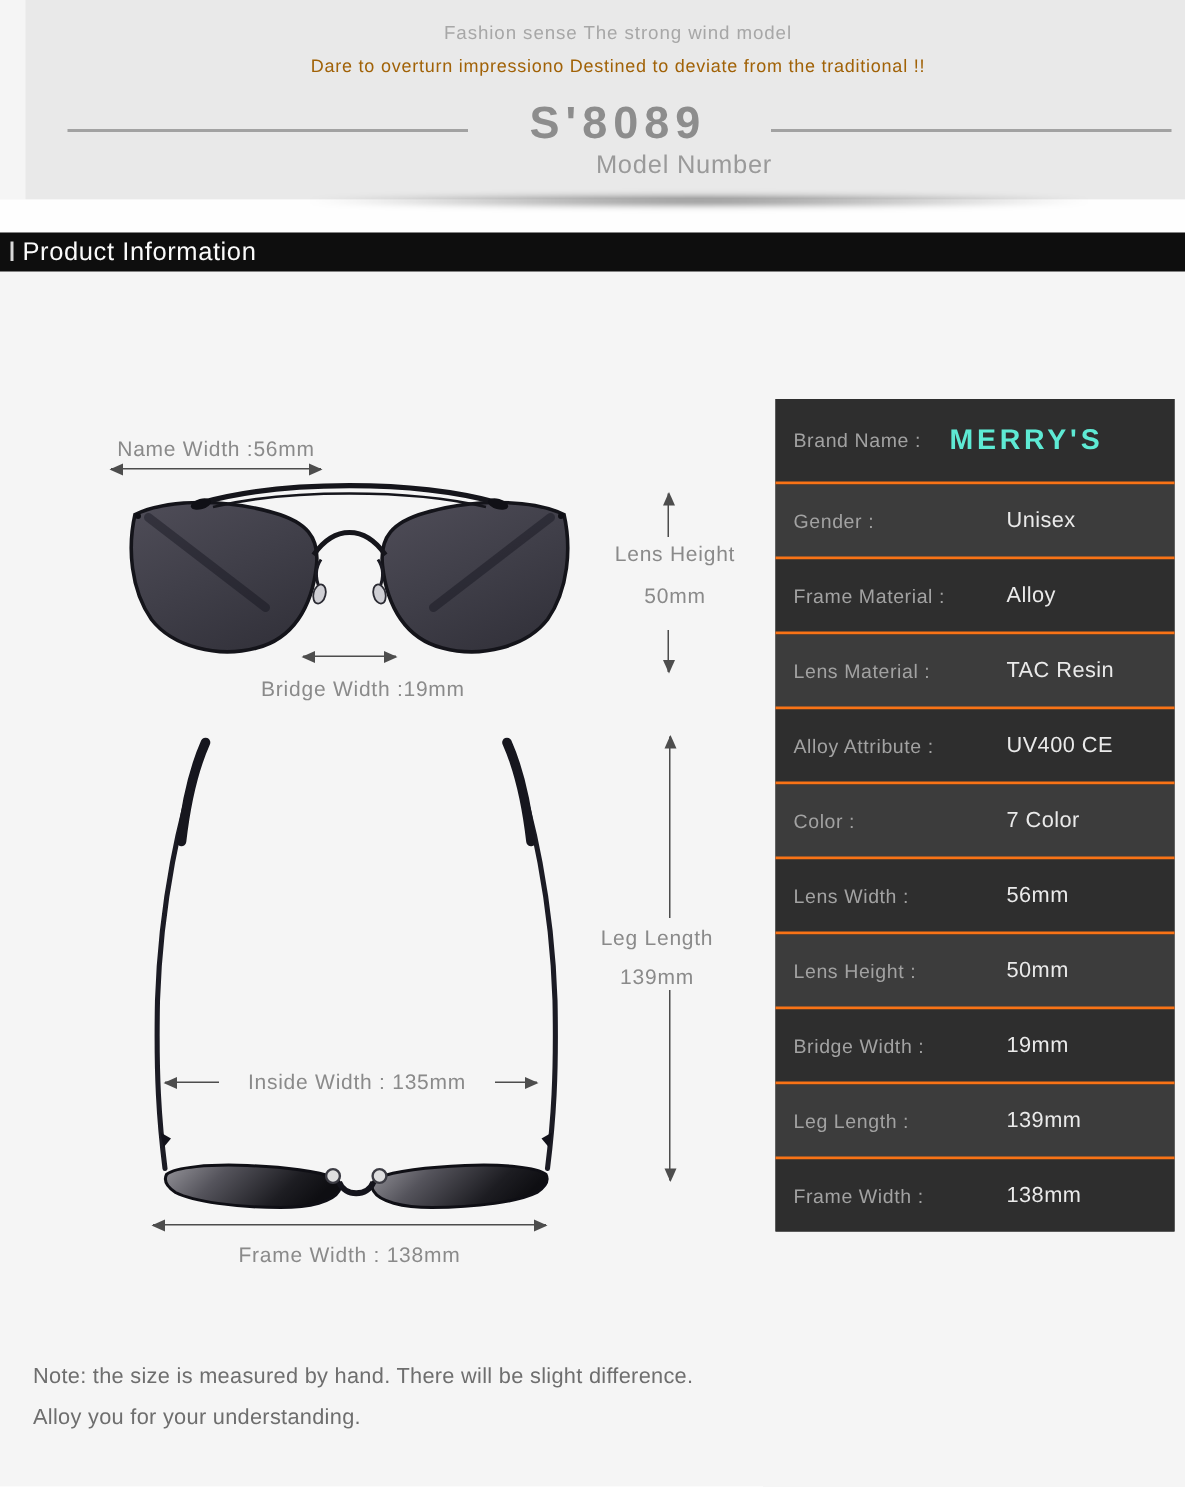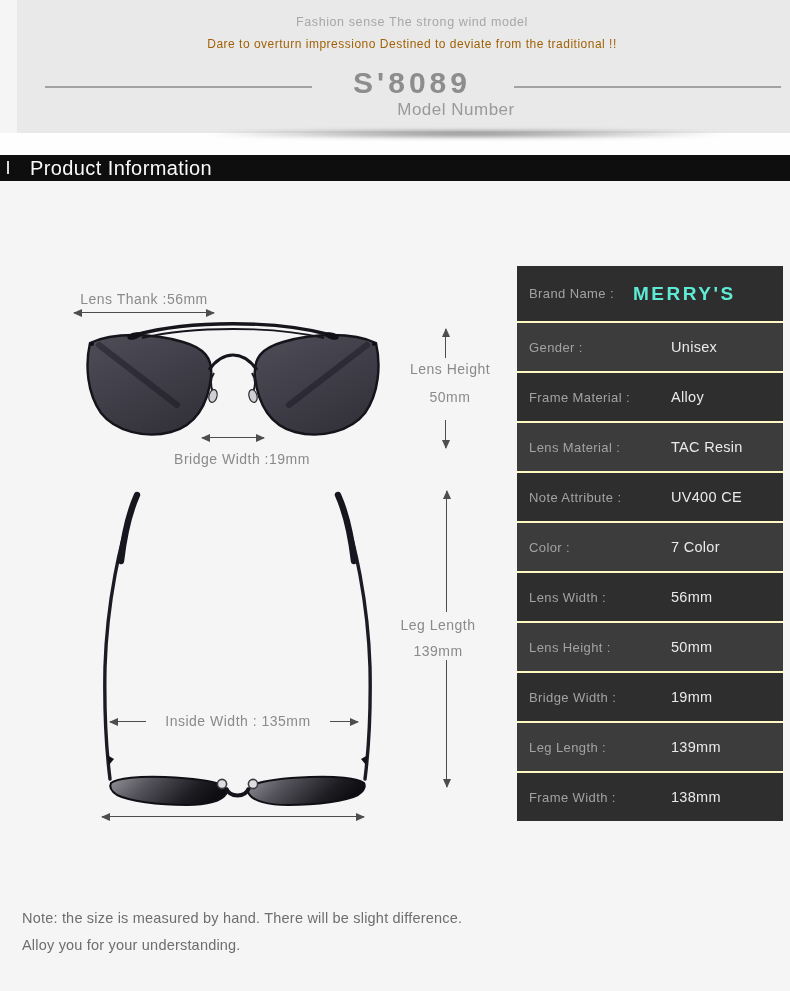--- a/index.html
+++ b/index.html
@@ -21,42 +21,42 @@
   .mline.l{left:28px;} .mline.r{left:497px;}
   .model-cap{position:absolute;left:0;top:100px;width:790px;text-align:center;
         font-size:17px;letter-spacing:.5px;color:#9a9a9a;padding-left:44px;}
   
   .shadow-strip{position:absolute;left:0;top:133px;width:790px;height:22px;background:#fefefe;}
   .shadow-strip::before{content:"";position:absolute;left:60px;top:-4px;width:700px;height:10px;
         border-radius:50%;background:radial-gradient(ellipse closest-side at 58% 50%,rgba(0,0,0,.55),rgba(0,0,0,0) 90%);
         filter:blur(2px);}
   .bar{position:absolute;left:0;top:155px;width:790px;height:26px;background:#0e0e0e;}
   .bar-tick{position:absolute;left:7px;top:6px;width:2px;height:13px;background:#d8d8d8;}
-  .bar-title{position:absolute;left:30px;top:0;height:17px;line-height:26px;
-        font-size:20px;letter-spacing:.4px;color:#fafafa;}
+  .bar-title{position:absolute;left:15px;top:0;height:17px;line-height:26px;
+        font-size:17px;letter-spacing:.4px;color:#fafafa;}
   
   .dlabel{position:absolute;color:#8a8a8a;font-size:14px;letter-spacing:.5px;text-align:center;}
   
   .ah{position:absolute;height:1px;background:#4d4d4d;}
   .ah.h2::before{content:"";position:absolute;left:-1px;top:-3.5px;
         border-top:4px solid transparent;border-bottom:4px solid transparent;border-right:9px solid #4d4d4d;}
   .ah.h2::after{content:"";position:absolute;right:-1px;top:-3.5px;
         border-top:4px solid transparent;border-bottom:4px solid transparent;border-left:9px solid #4d4d4d;}
   .ah.hl::before{content:"";position:absolute;left:-1px;top:-3.5px;
         border-top:4px solid transparent;border-bottom:4px solid transparent;border-right:9px solid #4d4d4d;}
   .ah.hr::after{content:"";position:absolute;right:-1px;top:-3.5px;
         border-top:4px solid transparent;border-bottom:4px solid transparent;border-left:9px solid #4d4d4d;}
   .av{position:absolute;width:1px;background:#4d4d4d;}
   .av.vu::before{content:"";position:absolute;top:-1px;left:-3.5px;
         border-left:4px solid transparent;border-right:4px solid transparent;border-bottom:9px solid #4d4d4d;}
   .av.vd::after{content:"";position:absolute;bottom:-1px;left:-3.5px;
         border-left:4px solid transparent;border-right:4px solid transparent;border-top:9px solid #4d4d4d;}
   
   .spec{position:absolute;left:517px;top:266px;width:266px;background:#1e1e1e;}
-  .srow{position:relative;height:48px;border-bottom:2px solid #fef9c3;box-sizing:content-box;}
+  .srow{position:relative;height:48px;border-bottom:2px solid #f97316;box-sizing:content-box;}
   .srow:last-child{border-bottom:none;}
   .srow:nth-child(odd){background:#2e2e2e;}
   .srow:nth-child(even){background:#3c3c3c;}
   .srow.tall{height:55px;}
   .slabel{position:absolute;left:12px;top:0;height:100%;display:flex;align-items:center;
         font-size:13px;letter-spacing:.4px;color:#a2a2a2;}
   .svalue{position:absolute;left:154px;top:0;height:100%;display:flex;align-items:center;
         font-size:14.5px;letter-spacing:.3px;color:#eaeaea;}
   .svalue.brand{left:116px;font-size:19px;font-weight:bold;letter-spacing:2.5px;color:#5eead4;}
   
@@ -78,21 +78,21 @@
     <div class="model-cap">Model Number</div>
   </div>
 
   <div class="shadow-strip"></div>
 
   <div class="bar">
     <div class="bar-tick"></div>
     <div class="bar-title">Product Information</div>
   </div>
 
-  <div class="dlabel" style="left:73px;top:291px;width:142px;">Lens Thank :56mm</div>
+  <div class="dlabel" style="left:73px;top:291px;width:142px;">Name Width :56mm</div>
   <div class="ah h2" style="left:74px;top:312px;width:140px;"></div>
 
   <svg width="296" height="124" viewBox="0 0 296 124" style="left:85px;top:315px;">
     <defs>
       <linearGradient id="lensGrad" x1="0" y1="0" x2="0.6" y2="1">
         <stop offset="0" stop-color="#4f4d58"></stop>
         <stop offset="0.55" stop-color="#403f49"></stop>
         <stop offset="1" stop-color="#34333c"></stop>
       </linearGradient>
     </defs>
@@ -163,40 +163,41 @@
   <div class="ah hr" style="left:330px;top:721px;width:28px;"></div>
 
   <div class="av vu" style="left:446px;top:491px;height:121px;"></div>
   <div class="dlabel" style="left:394px;top:617px;width:88px;">
     <div>Leg Length</div>
     <div style="margin-top:10px;">139mm</div>
   </div>
   <div class="av vd" style="left:446px;top:660px;height:127px;"></div>
 
   <div class="ah h2" style="left:102px;top:816px;width:262px;"></div>
+  <div class="dlabel" style="left:133px;top:828px;width:200px;">Frame Width : 138mm</div>
 
   <div class="spec">
     <div class="srow tall">
       <div class="slabel">Brand Name :</div>
       <div class="svalue brand">MERRY'S</div>
     </div>
     <div class="srow">
       <div class="slabel">Gender :</div>
       <div class="svalue">Unisex</div>
     </div>
     <div class="srow">
       <div class="slabel">Frame Material :</div>
       <div class="svalue">Alloy</div>
     </div>
     <div class="srow">
       <div class="slabel">Lens Material :</div>
       <div class="svalue">TAC Resin</div>
     </div>
     <div class="srow">
-      <div class="slabel">Note Attribute :</div>
+      <div class="slabel">Alloy Attribute :</div>
       <div class="svalue">UV400 CE</div>
     </div>
     <div class="srow">
       <div class="slabel">Color :</div>
       <div class="svalue">7  Color</div>
     </div>
     <div class="srow">
       <div class="slabel">Lens Width :</div>
       <div class="svalue">56mm</div>
     </div>

